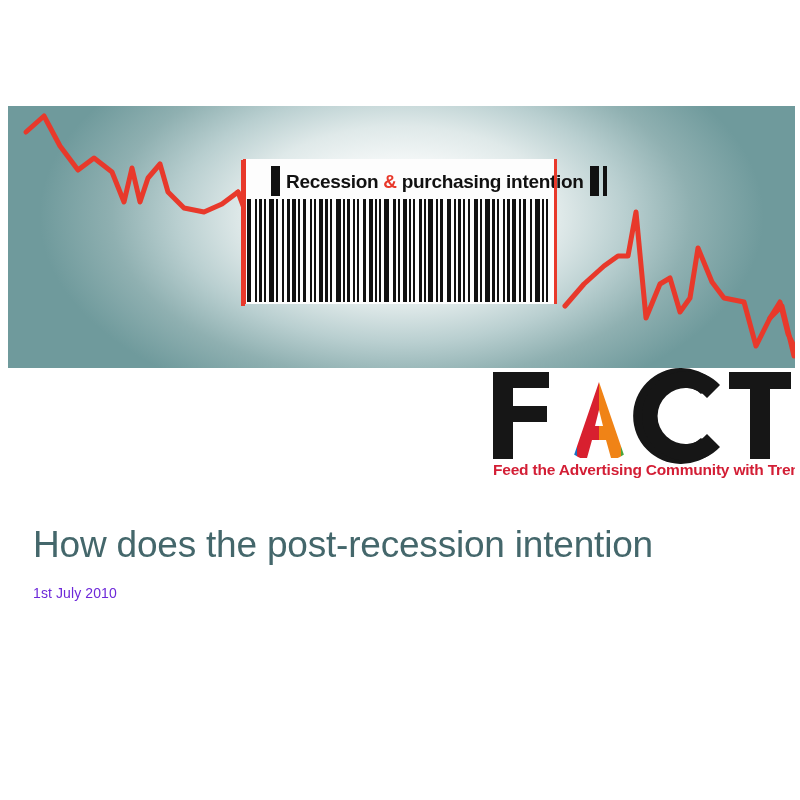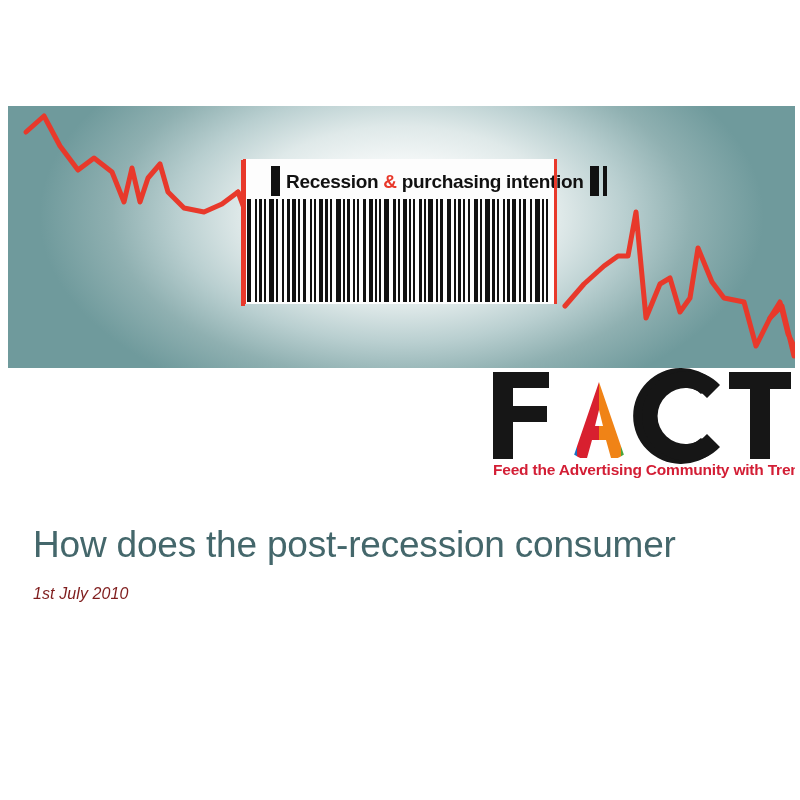--- a/index.html
+++ b/index.html
@@ -137,24 +137,23 @@
     font-size: 37px;
     line-height: 1.22;
     font-weight: normal;
     color: #44676b;
     margin: 0;
     letter-spacing: -0.2px;
   }
   #slide-date {
     margin: 18px 0 0 0;
     font-family: "Liberation Sans", sans-serif;
-    font-size: 16px;
-    color: #7f1d1d;
+    font-size: 14px;
+    color: #6d28d9;
     letter-spacing: 0.1px;
-    font-style: italic;
   }
 </style>
 </head>
 <body>
 
 <div id="hero-banner">
   <svg viewBox="0 0 787 262" preserveAspectRatio="none">
 
     <polyline fill="none" stroke="#e8392b" stroke-width="5" stroke-linejoin="round" stroke-linecap="round" points="18,26 36,10 52,40 70,64 86,52 104,66 116,96 124,62 132,96
               140,72 152,58 160,86 176,102 196,106 214,98 230,86"></polyline>
@@ -282,16 +281,16 @@
     <g>
       <path fill="#161616" d="M240 4 h62 v17 h-21 v70 h-20 v-70 h-21 z"></path>
     </g>
 
     <text x="4" y="107" font-family="Liberation Sans, sans-serif" font-size="15.5" font-weight="bold" fill="#d31e35" letter-spacing="-0.2">Feed the Advertising Community with Trends</text>
   </svg>
 </div>
 
 <div id="title-block">
   <h1 id="slide-title">
-    <span>How does the post-recession consumer</span><br>
+    <span>How does the post-recession intention</span><br>
   </h1>
   <p id="slide-date">1st July 2010</p>
 </div>
 
 </body></html>

